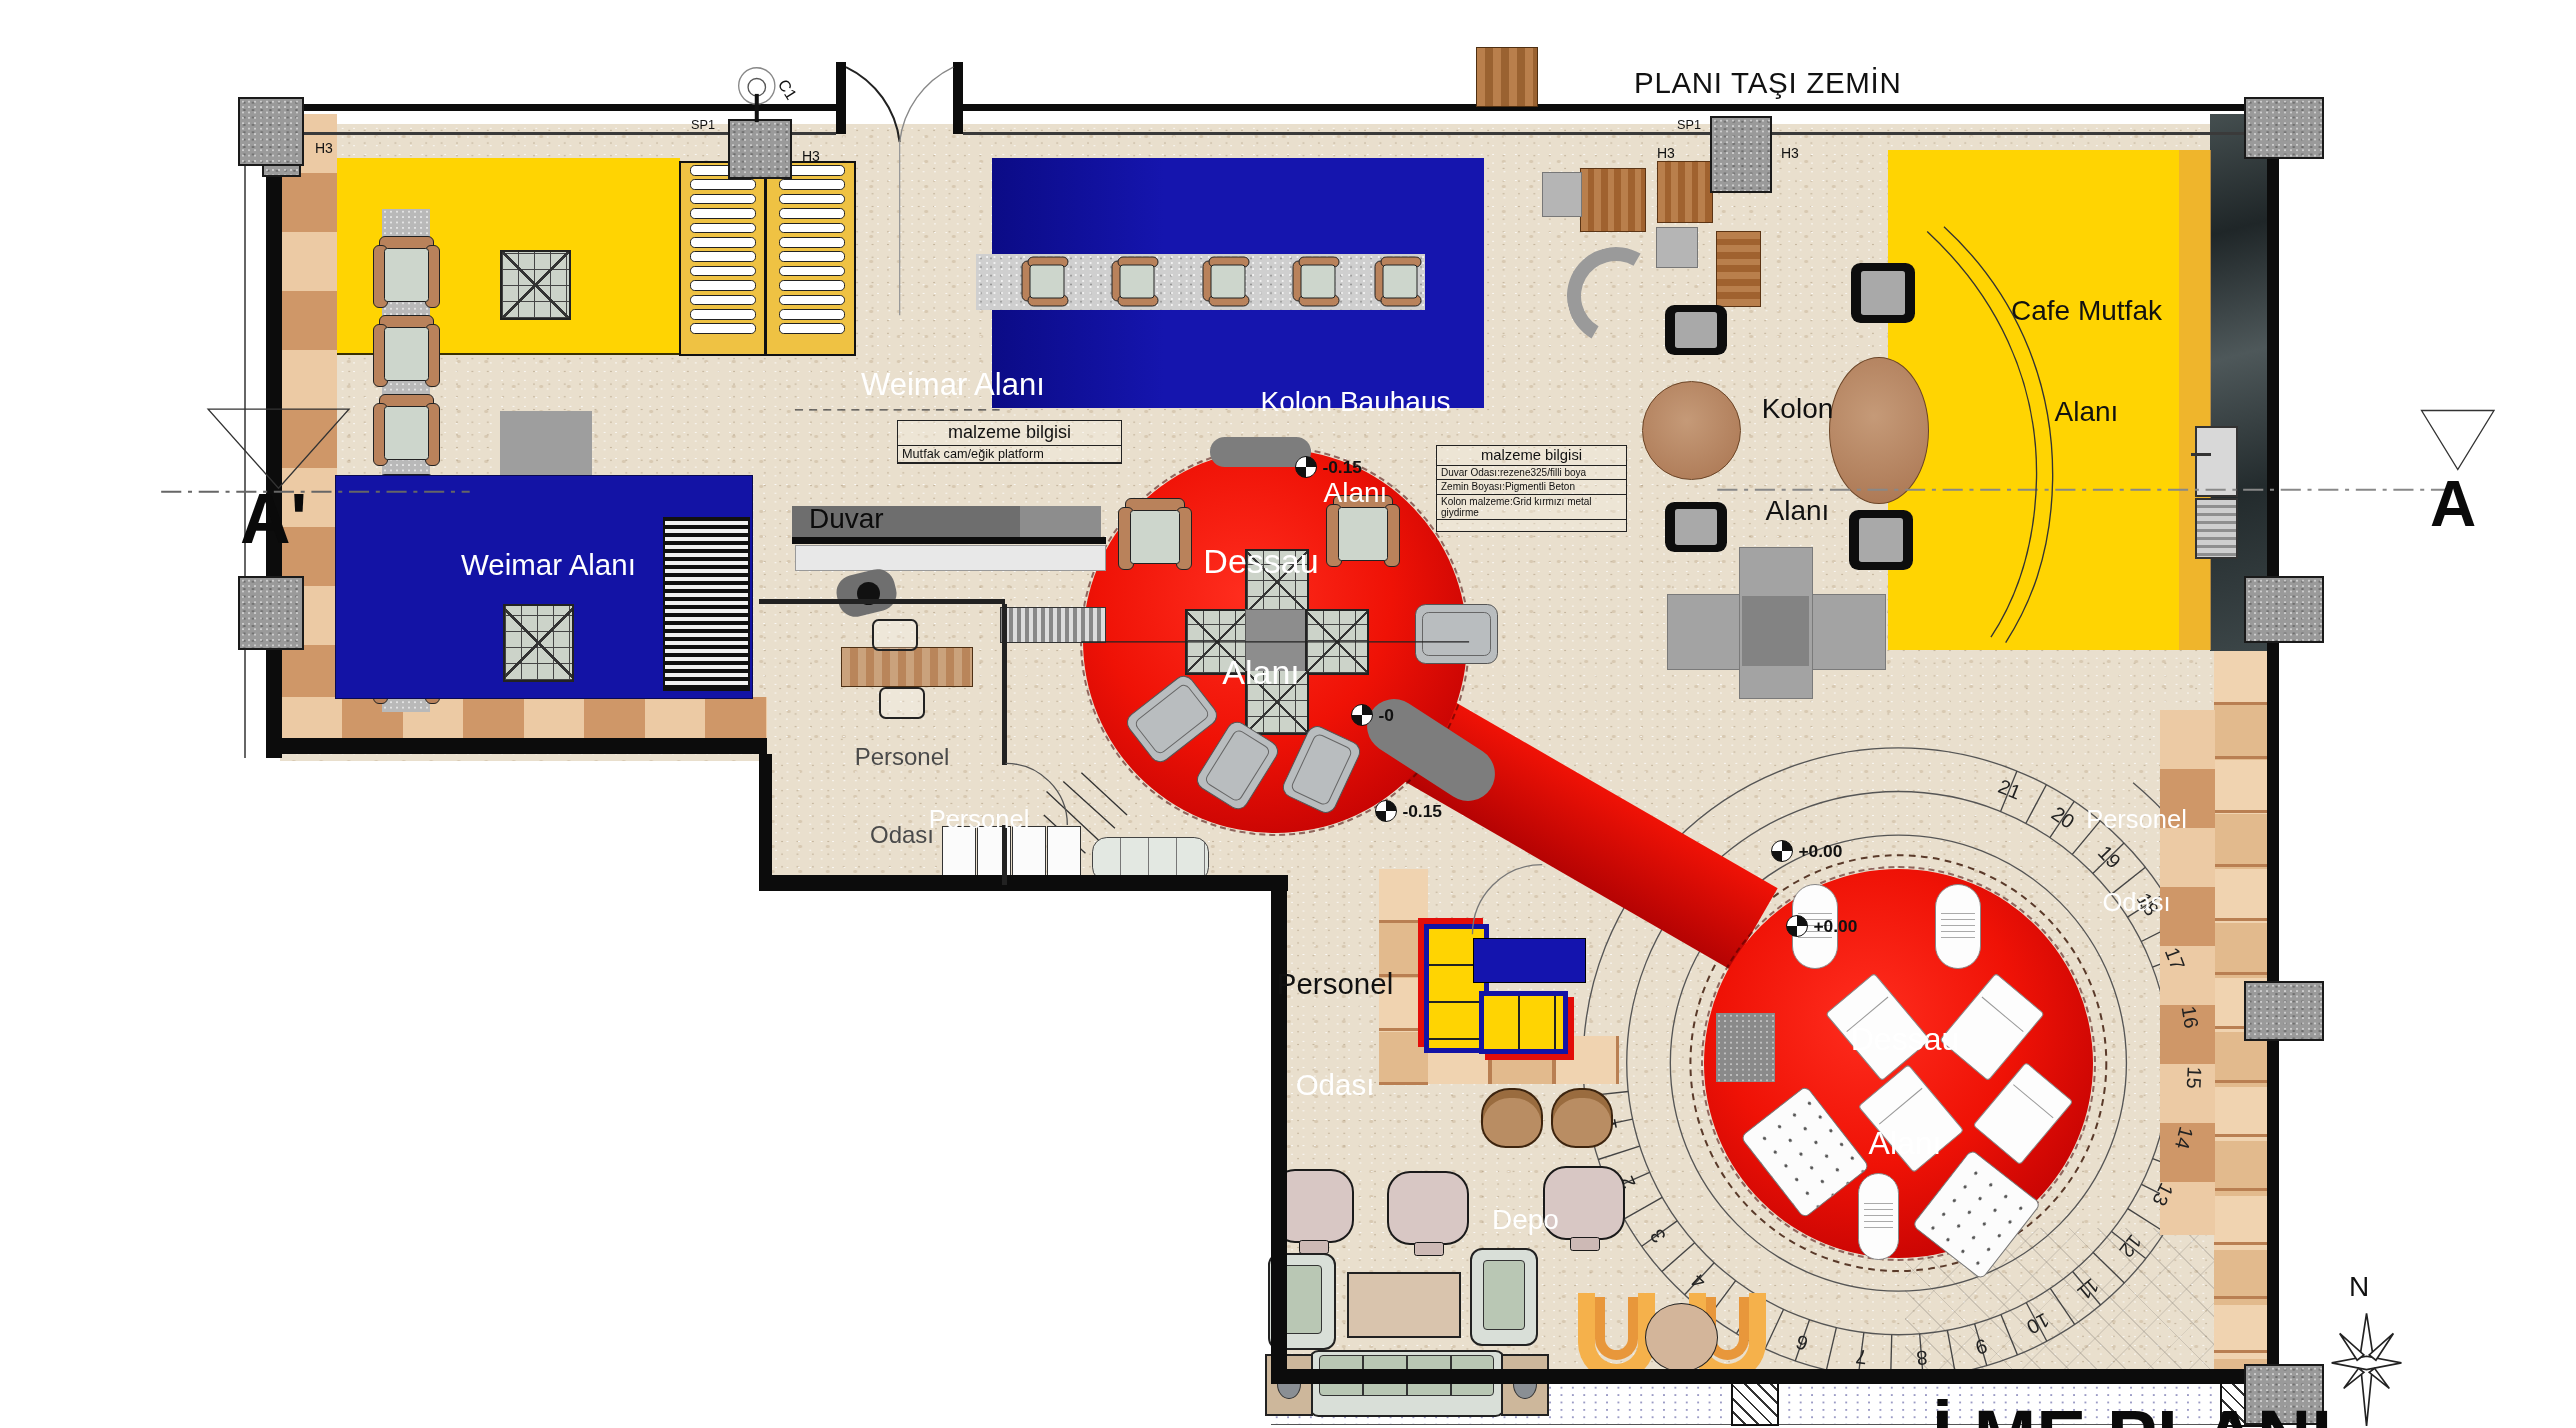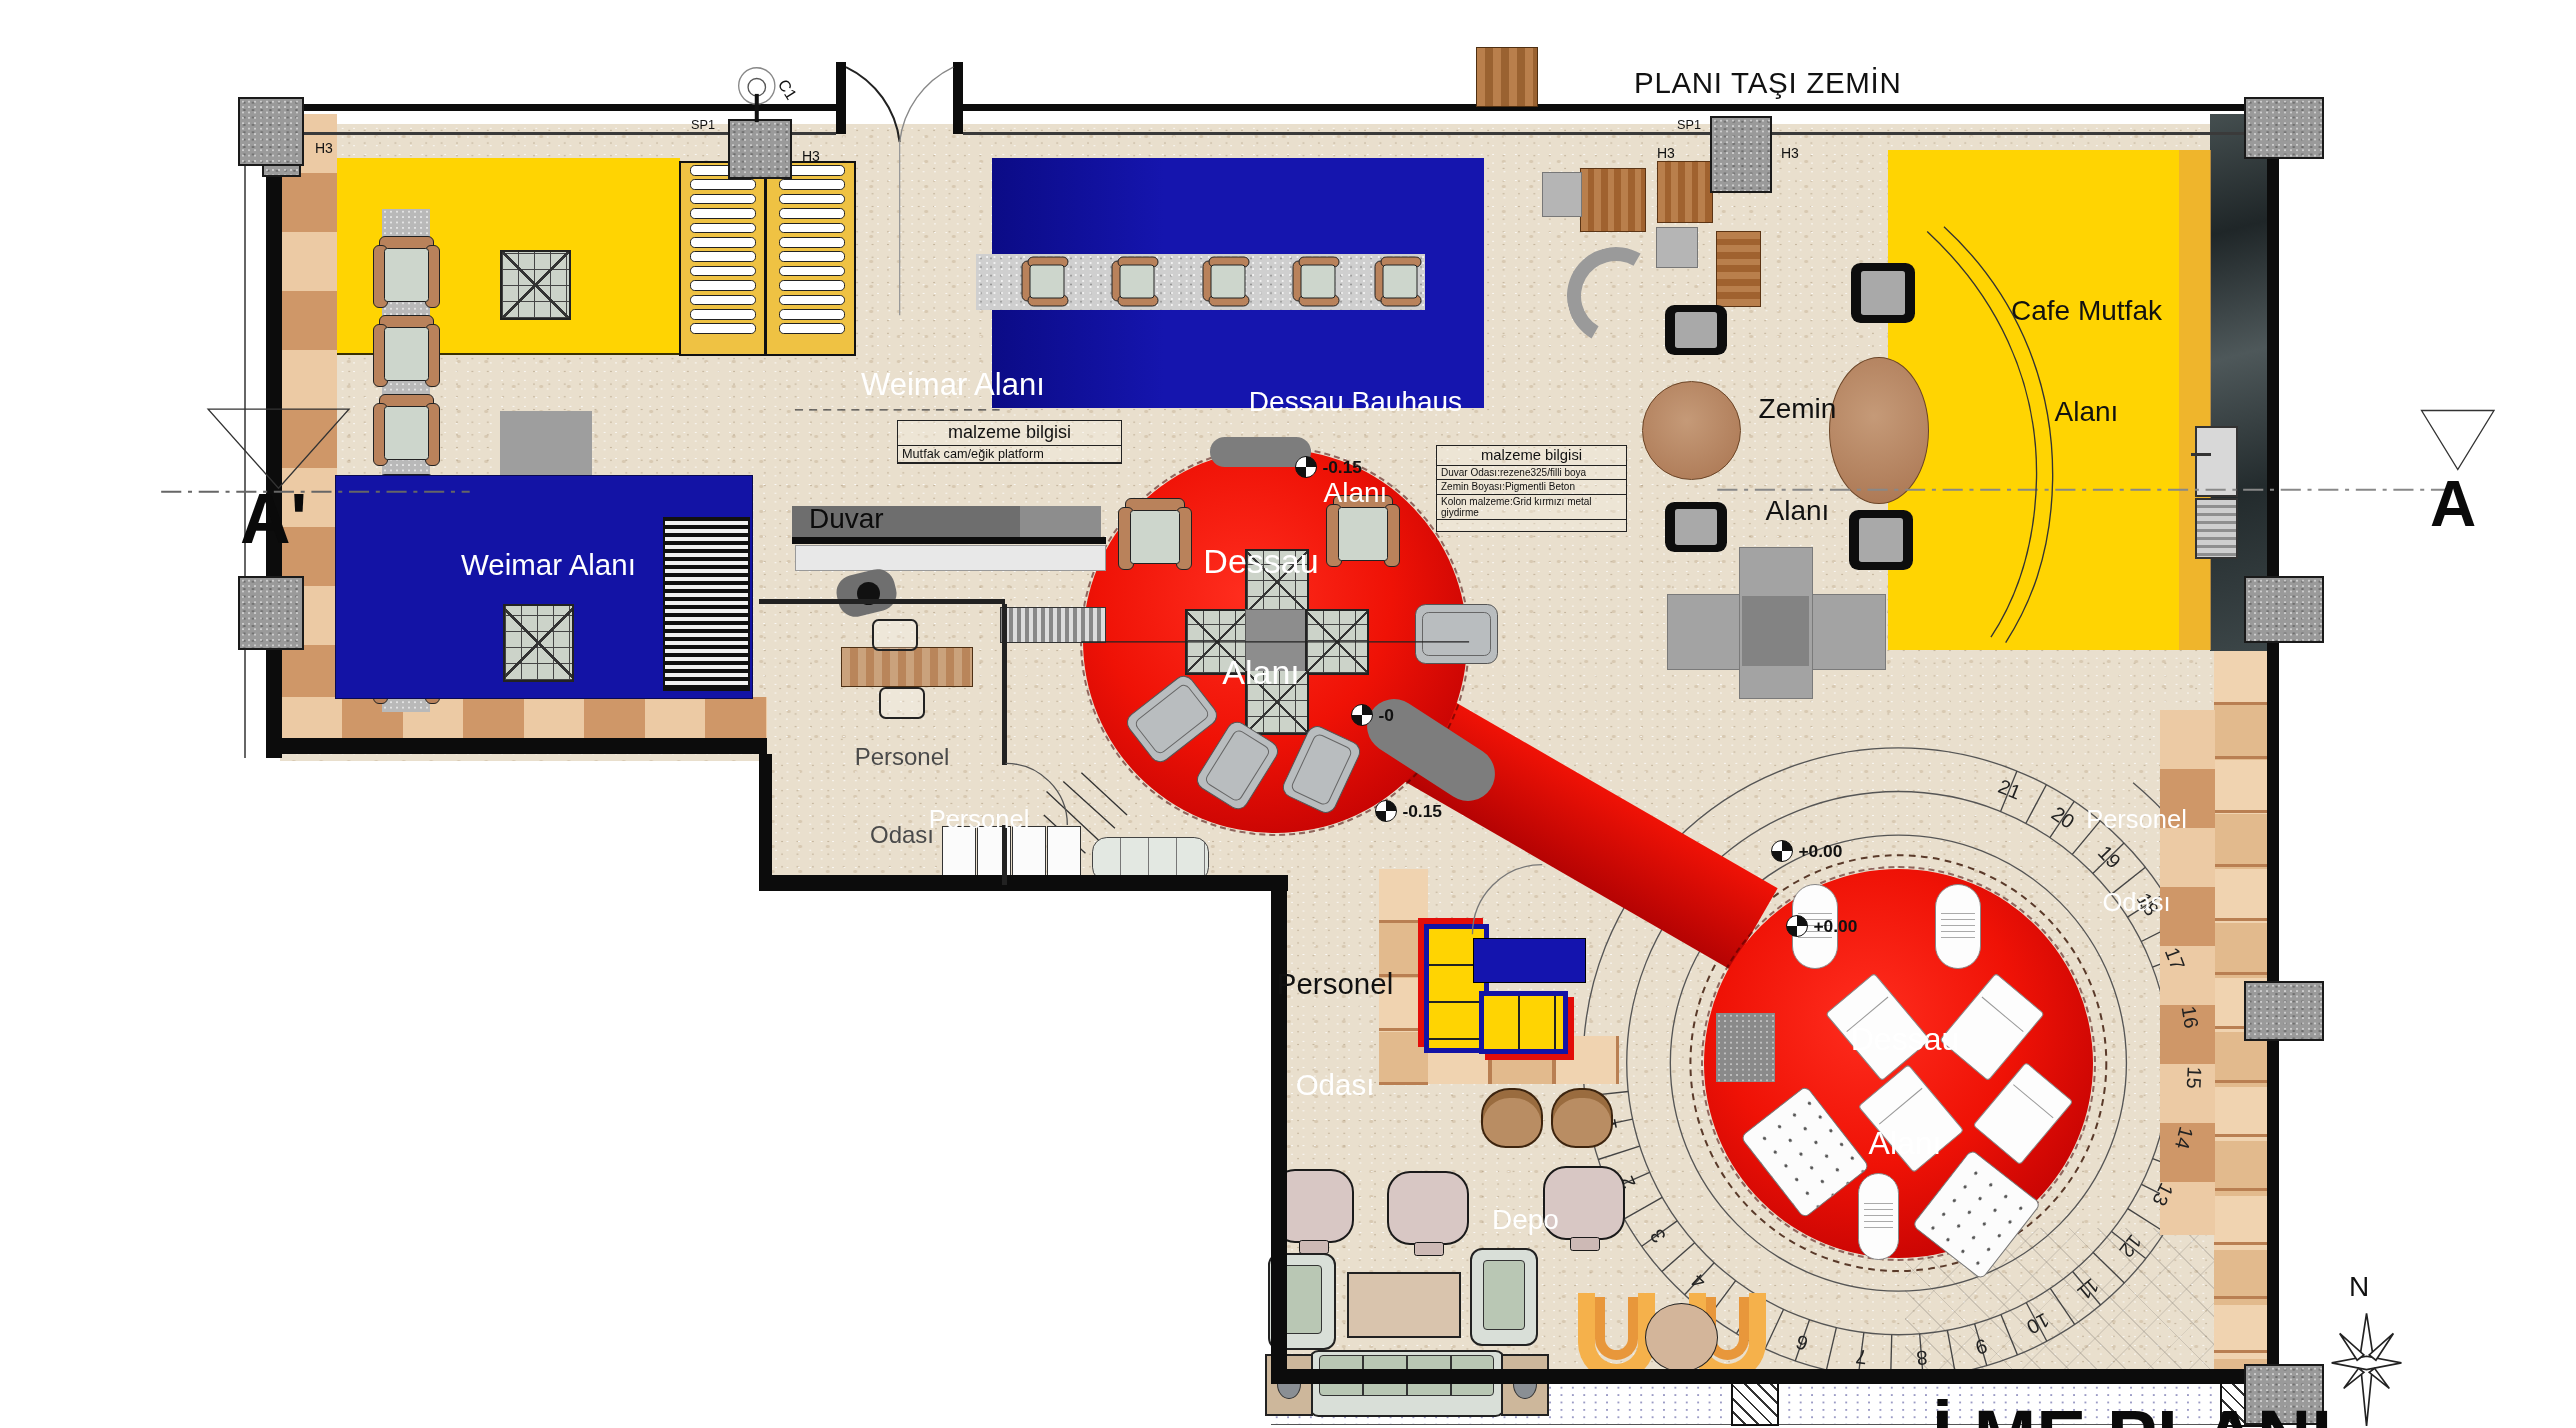--- a/index.html
+++ b/index.html
@@ -480,35 +480,35 @@
         <path d="M34,40 L4,16 L12,10 Z"></path>
     </g>
   </svg>
 
   <div class="lbl" style="left:1634px;top:67px;font-size:29.5px;color:#111;letter-spacing:0.7px;">PLANI TAŞI ZEMİN</div>
 
   <div class="lbl" style="left:861px;top:368px;font-size:31px;color:#fff;">Weimar Alanı</div>
   <div class="lbl" style="left:461px;top:549px;font-size:29.5px;color:#fff;">Weimar Alanı</div>
 
   <div class="lbl" style="left:1228px;top:327px;font-size:28px;color:#fff;text-align:center;width:255px;">
-    <span style="display:block;">Dessau Bauhaus</span>
+    <span style="display:block;">Kolon Bauhaus</span>
     <span style="display:block;">Alanı</span>
   </div>
 
   <div class="lbl" style="left:1167px;top:470px;font-size:34px;color:#fff;text-align:center;width:188px;">
     <span style="display:block;">Dessau</span>
     <span style="display:block;">Alanı</span>
   </div>
   <div class="lbl" style="left:1811px;top:953px;font-size:32px;color:#fff;text-align:center;width:188px;">
     <span style="display:block;">Dessau</span>
     <span style="display:block;">Alanı</span>
   </div>
 
   <div class="lbl" style="left:1744px;top:334px;font-size:28px;color:#111;text-align:center;width:107px;">
-    <span style="display:block;">Zemin</span>
+    <span style="display:block;">Kolon</span>
     <span style="display:block;margin-top:10.7px;">Alanı</span>
   </div>
   <div class="lbl" style="left:1966px;top:236px;font-size:28px;color:#111;text-align:center;width:241px;">
     <span style="display:block;">Cafe Mutfak</span>
     <span style="display:block;margin-top:9.4px;">Alanı</span>
   </div>
 
   <div class="lbl" style="left:835px;top:692px;font-size:24px;color:#4a4a4a;text-align:center;width:134px;">
     <span style="display:block;">Personel</span>
     <span style="display:block;">Odası</span>

